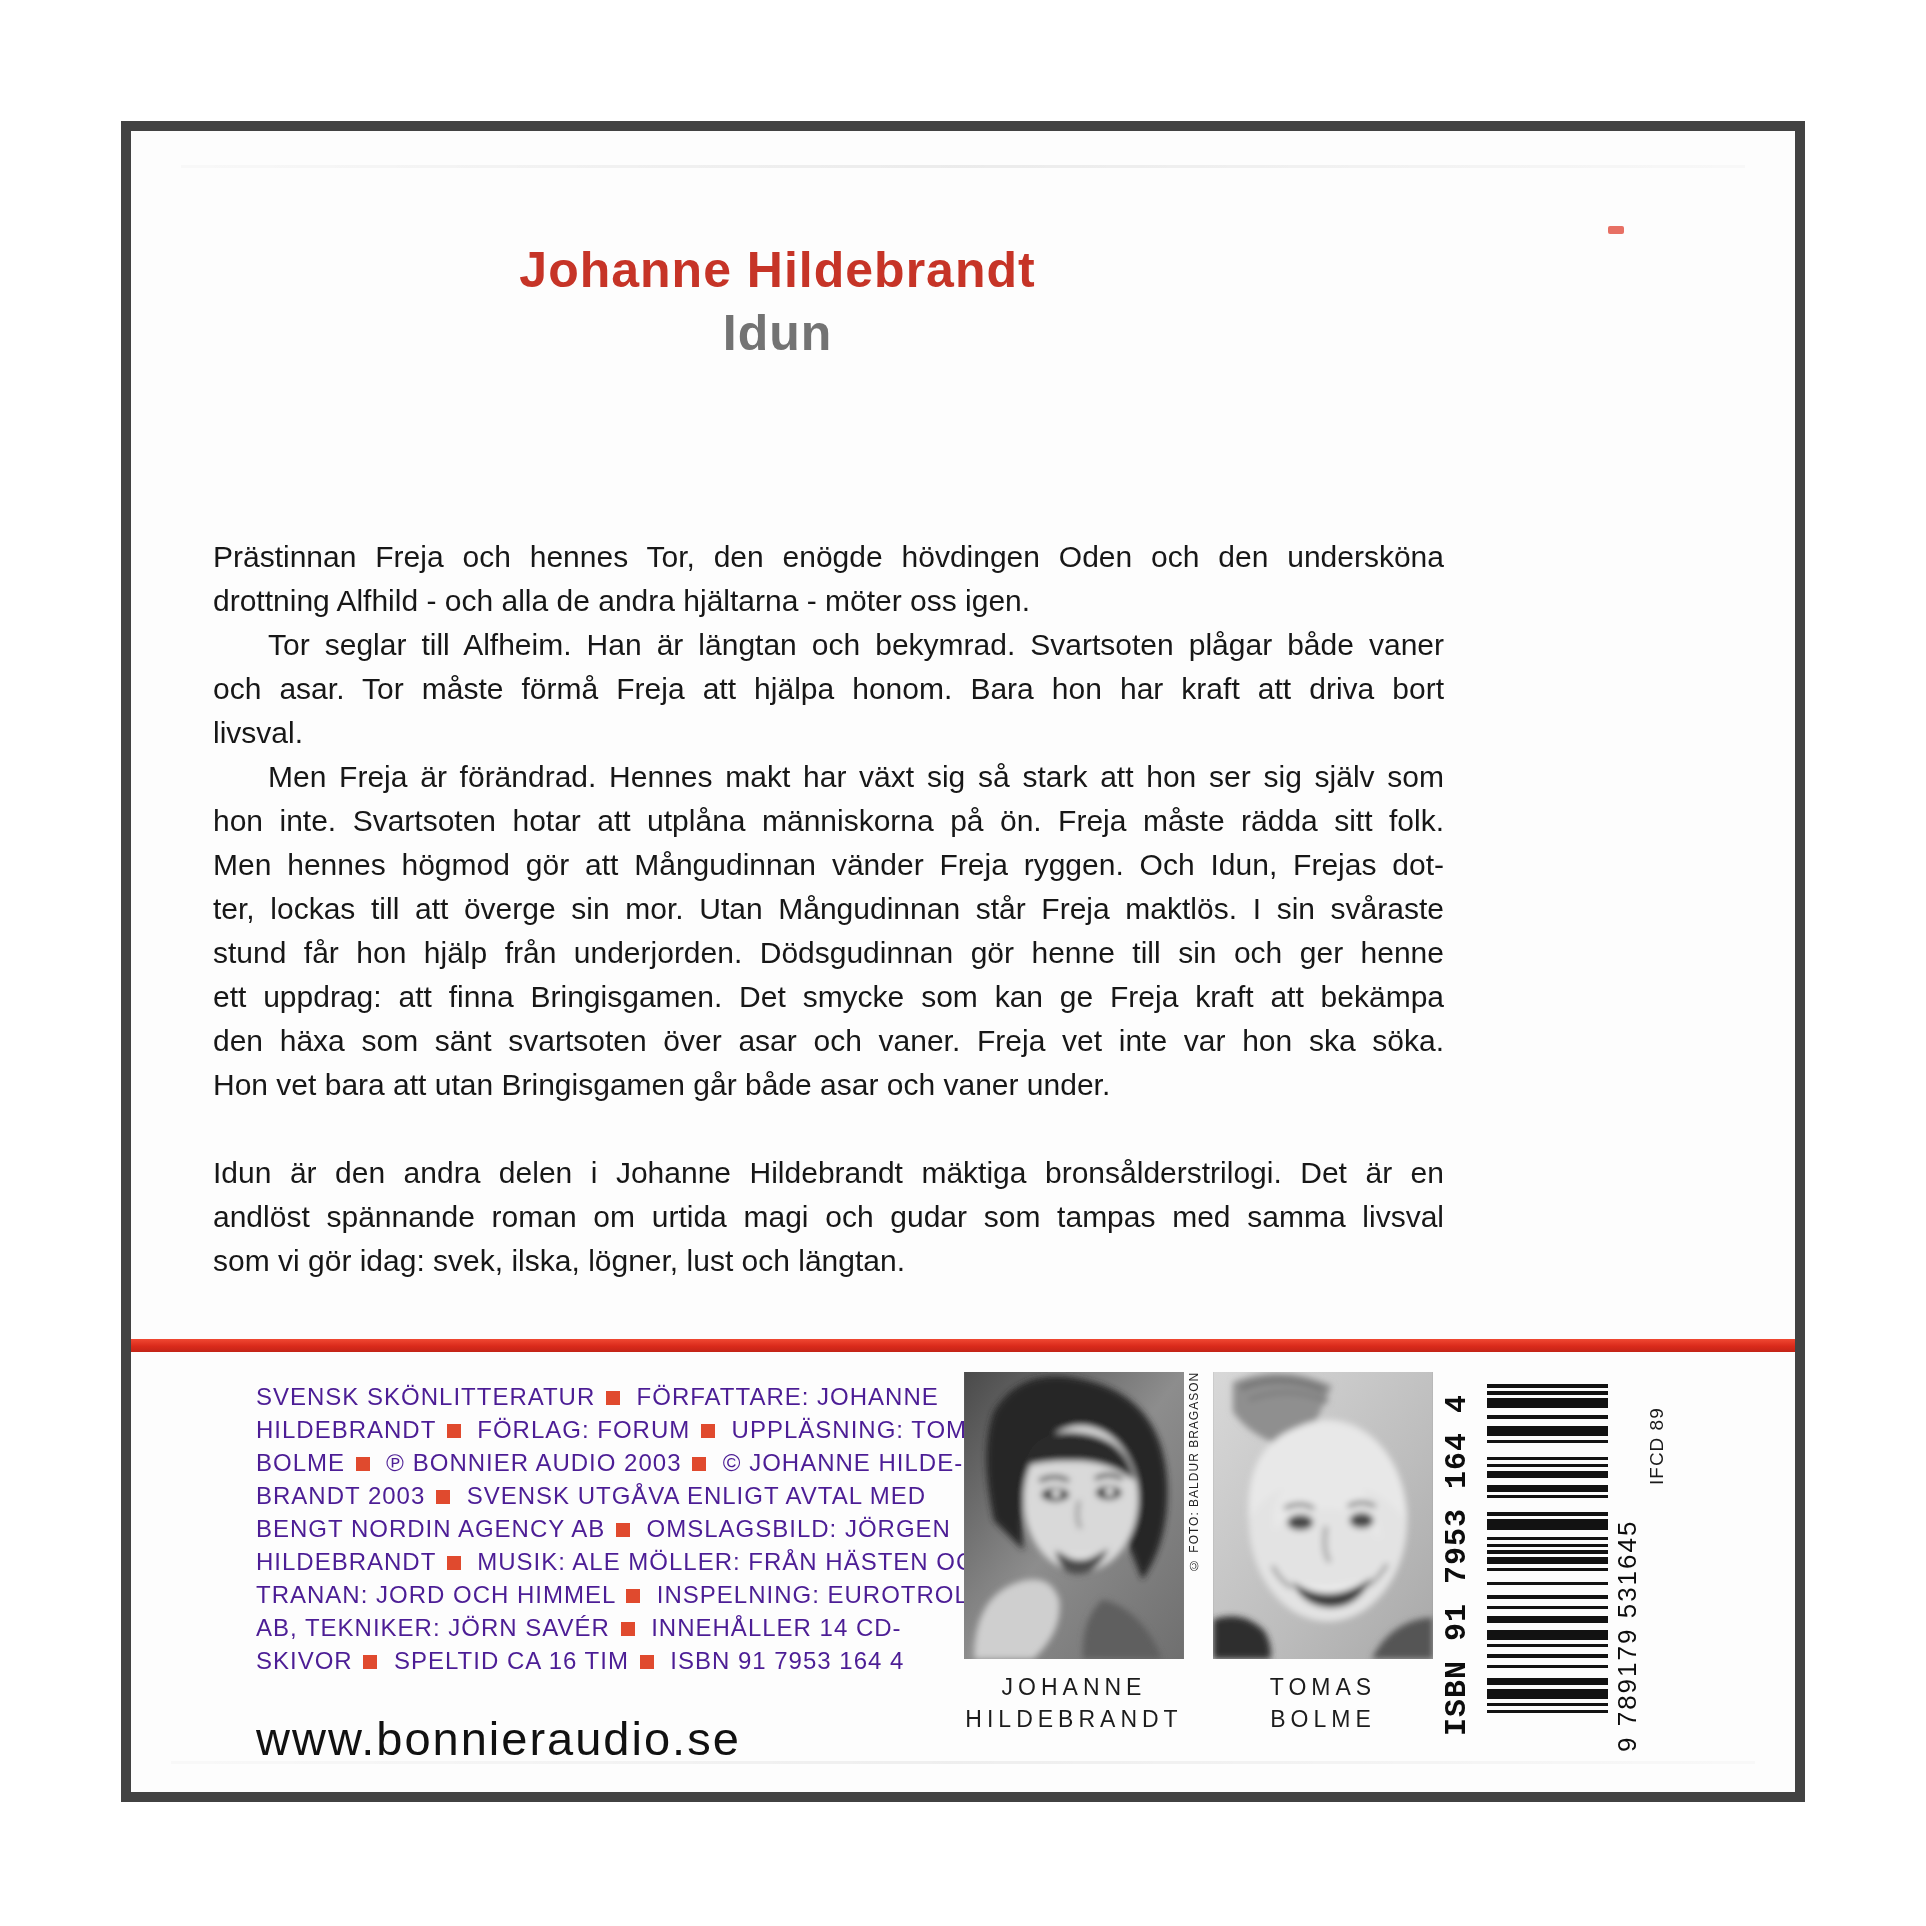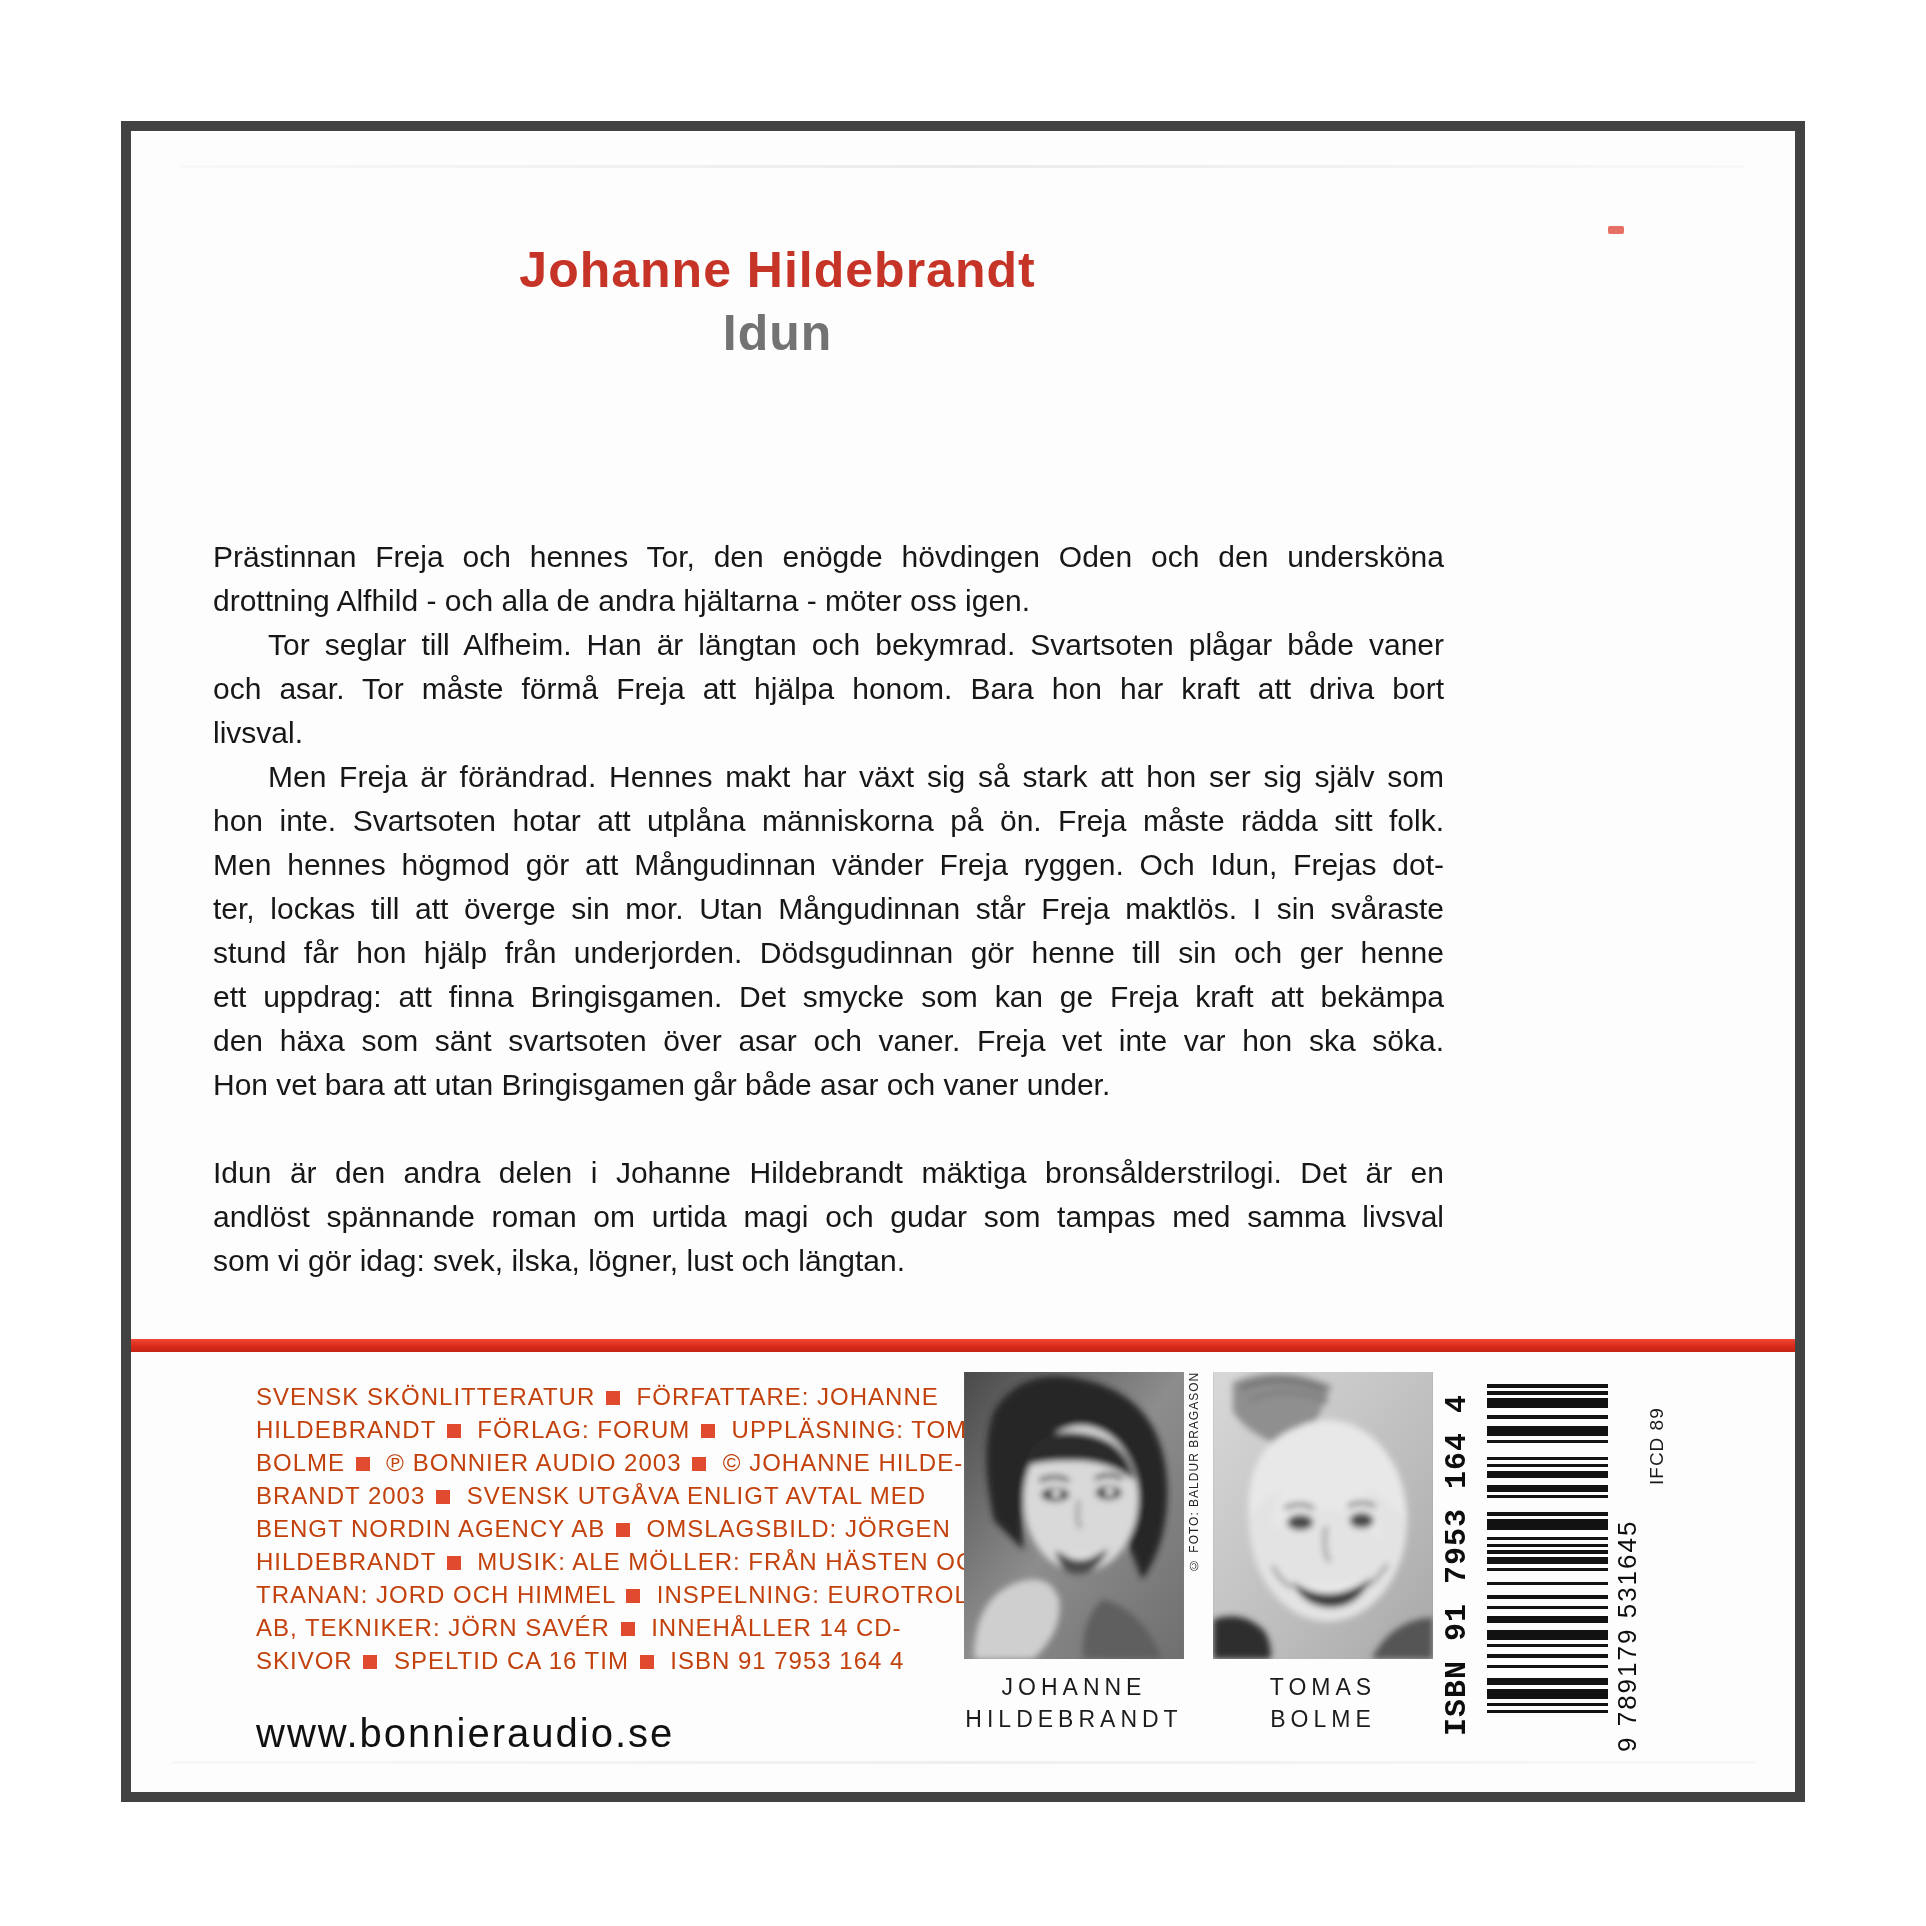--- a/index.html
+++ b/index.html
@@ -29,38 +29,38 @@
     text-align:justify;text-align-last:justify;color:#171717;
   }
   .syn-line.end{text-align-last:left;white-space:normal;}
   .syn-line.ind{padding-left:55px;}
   .syn-line.gap{margin-top:44px;}
 
   .red-rule{position:absolute;left:0;right:0;top:1208px;height:13px;
     background:linear-gradient(to bottom,#f04832,#da2a1b 55%,#c22417);}
 
   .credits{position:absolute;left:125px;top:1249px;width:723px;}
-  .credit-line{font-size:24px;line-height:33px;letter-spacing:1px;color:#c2410c;white-space:nowrap;}
+  .credit-line{font-size:24px;line-height:33px;letter-spacing:1px;color:#4c1d95;white-space:nowrap;}
   .bullet-sq{display:inline-block;width:14px;height:14px;background:#e04a2e;
     margin:0 9px 0 3px;transform:translateY(0px);}
 
   .photo{position:absolute;width:220px;height:287px;top:1241px;overflow:hidden;background:#888;}
   .photo-j{left:833px;}
   .photo-t{left:1082px;}
   .photo-credit{
     position:absolute;left:1056px;top:1241px;height:287px;width:22px;
     writing-mode:vertical-rl;transform:rotate(180deg);
     font-size:12px;letter-spacing:1px;color:#222;text-align:right;
   }
   .caption{position:absolute;top:1540px;width:220px;text-align:center;
     font-size:23px;letter-spacing:5px;line-height:32px;color:#1c1c1c;}
   .caption-j{left:833px;}
   .caption-t{left:1082px;}
 
-  .website{position:absolute;left:125px;top:1580px;font-size:40px;letter-spacing:2px;color:#111;}
+  .website{position:absolute;left:125px;top:1580px;font-size:47px;letter-spacing:2px;color:#111;}
 
   .barcode-isbn{
     position:absolute;left:1309px;top:1253px;height:352px;width:42px;
     writing-mode:vertical-rl;transform:rotate(180deg);
     font-family:"Liberation Mono",monospace;font-weight:bold;font-size:30px;
     letter-spacing:1px;color:#0d0d0d;text-align:left;
   }
   .barcode-bars{
     position:absolute;left:1356px;top:1253px;width:121px;height:329px;
     display:flex;flex-direction:column-reverse;

